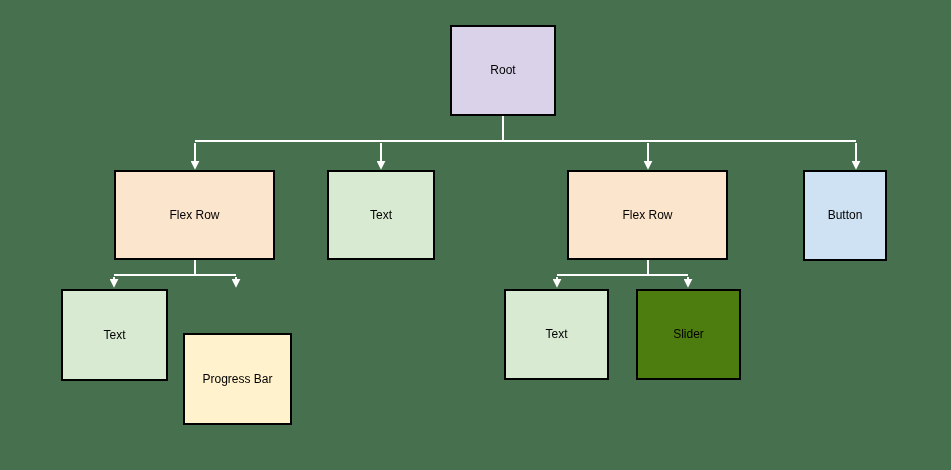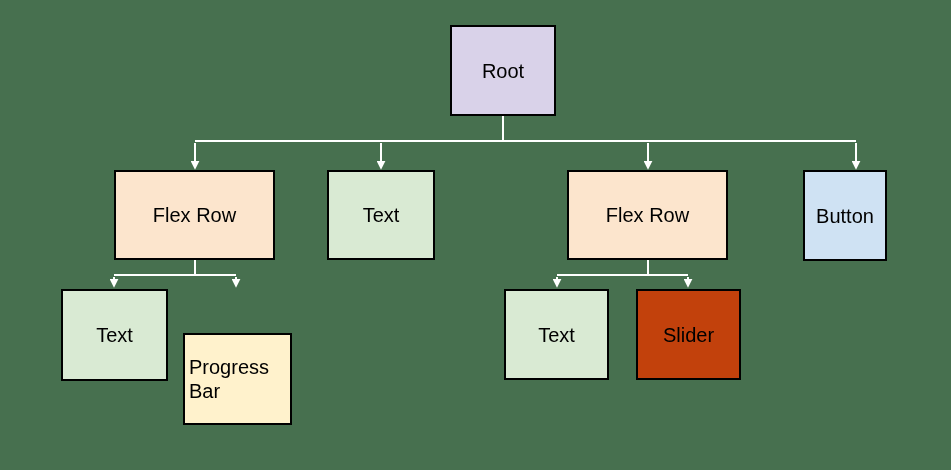--- a/index.html
+++ b/index.html
@@ -20,22 +20,23 @@
     width: 951px; height: 470px;
     pointer-events: none;
   }
   .node {
     position: absolute;
     box-sizing: border-box;
     border: 2px solid #000;
     display: flex;
     align-items: center;
     justify-content: center;
+    text-align: center;
     color: #000;
-    font-size: 20px;
+    font-size: 12px;
     line-height: 1.2;
     cursor: default;
   }
   .node-label { display: inline-block; padding: 0 4px; }
 
   .n-root   { left:450px; top:25px;  width:106px; height:91px; }
   .n-flex1  { left:114px; top:170px; width:161px; height:90px; }
   .n-text1  { left:327px; top:170px; width:108px; height:90px; }
   .n-flex2  { left:567px; top:170px; width:161px; height:90px; }
   .n-button { left:803px; top:170px; width:84px; height:91px; }
@@ -102,17 +103,17 @@
   </div>
 
   <div class="node n-prog" style="background-color: rgb(255, 242, 204);">
     <span class="node-label">Progress Bar</span>
   </div>
 
   <div class="node n-text3" style="background-color: rgb(217, 234, 211);">
     <span class="node-label">Text</span>
   </div>
 
-  <div class="node n-slider" style="background-color: #c2410c;">
+  <div class="node n-slider" style="background-color: #4d7c0f;">
     <span class="node-label">Slider</span>
   </div>
 
 </div>
 
 </body></html>

